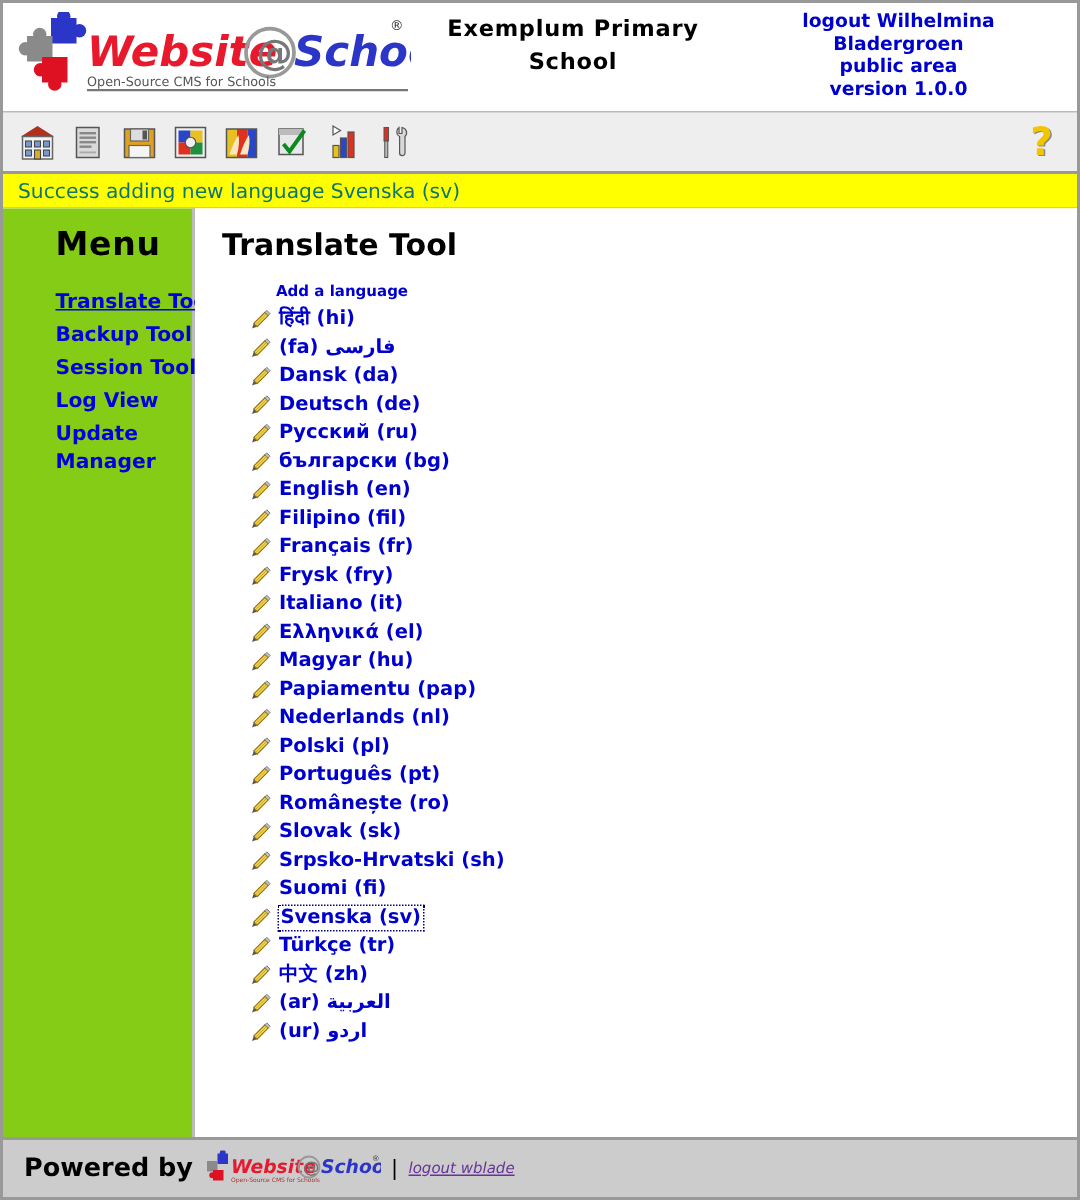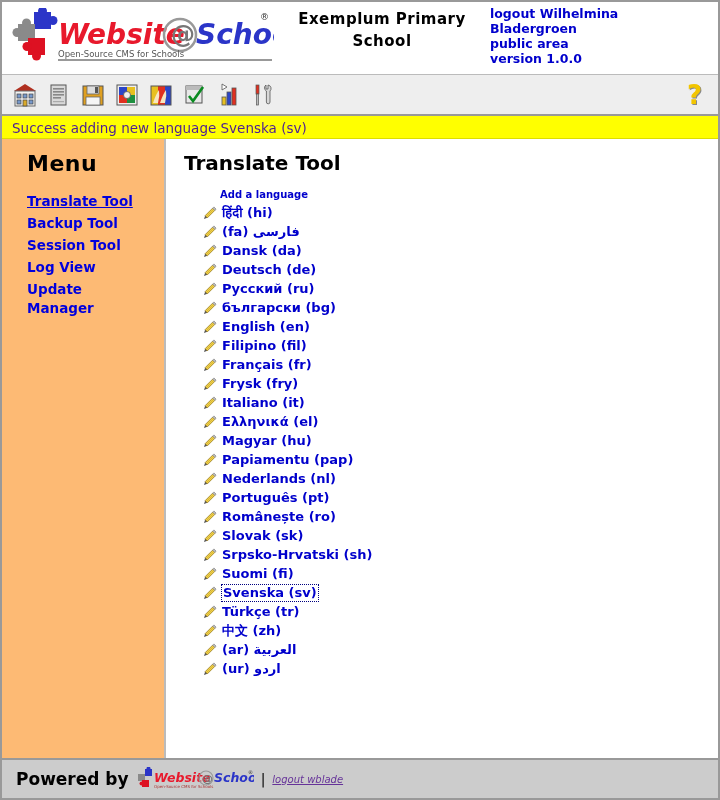--- a/index.html
+++ b/index.html
@@ -47,21 +47,21 @@
     text-align: center;
     font-weight: bold;
     font-size: 15px;
     line-height: 22px;
     letter-spacing: 0.5px;
     padding-top: 6px;
     color: #000000;
   }
   .header-right {
     width: 228px;
-    text-align: left;
+    text-align: center;
     padding-right: 10px;
     padding-top: 4px;
     box-sizing: border-box;
     font-size: 12.5px;
     line-height: 15px;
     font-weight: bold;
     color: #0000cc;
   }
 
   
@@ -91,42 +91,42 @@
     text-shadow: 1px 1px 0 #888888;
     margin-right: 8px;
     line-height: 1;
     cursor: pointer;
     font-family: "DejaVu Sans", sans-serif;
   }
 
   
   .message-bar {
     background: #ffff00;
-    color: #4c1d95;
+    color: #0f766e;
     font-size: 13.5px;
     padding: 4px 0 5px 10px;
     height: 23px;
     box-sizing: border-box;
     border-bottom: 1px solid #dddd00;
     flex: none;
   }
 
   
   .body-wrap {
     display: flex;
     flex: 1;
     min-height: 0;
     background: #ffffff;
   }
   .sidebar {
-    width: 164px;
-    background: #fdba74;
+    width: 128px;
+    background: #84cc16;
     border-right: 2px solid #bbbbbb;
     box-sizing: border-box;
-    padding: 12px 0 0 25px;
+    padding: 12px 0 0 35px;
     flex: none;
   }
   .menu-heading {
     font-size: 22px;
     font-weight: bold;
     color: #000000;
     margin: 0 0 16px 0;
     letter-spacing: 0.5px;
   }
   .menu-item {
@@ -494,20 +494,29 @@
             </svg>
             <a href="#" class="lang-link">Nederlands (nl)</a>
           </div>
           <div class="lang-row">
             <svg class="pencil" viewBox="0 0 16 16">
               <polygon points="2,14 3.2,10.6 5.4,12.8" fill="#555555"></polygon>
               <polygon points="3.2,10.6 10.6,3.2 12.8,5.4 5.4,12.8" fill="#f2d24a" stroke="#8a6d10" stroke-width="0.7"></polygon>
               <polygon points="10.6,3.2 11.9,1.9 14.1,4.1 12.8,5.4" fill="#bfbfbf" stroke="#777" stroke-width="0.6"></polygon>
               <line x1="4.3" y1="11.7" x2="11.7" y2="4.3" stroke="#c9a82e" stroke-width="0.6"></line>
             </svg>
+            <a href="#" class="lang-link">Polski (pl)</a>
+          </div>
+          <div class="lang-row">
+            <svg class="pencil" viewBox="0 0 16 16">
+              <polygon points="2,14 3.2,10.6 5.4,12.8" fill="#555555"></polygon>
+              <polygon points="3.2,10.6 10.6,3.2 12.8,5.4 5.4,12.8" fill="#f2d24a" stroke="#8a6d10" stroke-width="0.7"></polygon>
+              <polygon points="10.6,3.2 11.9,1.9 14.1,4.1 12.8,5.4" fill="#bfbfbf" stroke="#777" stroke-width="0.6"></polygon>
+              <line x1="4.3" y1="11.7" x2="11.7" y2="4.3" stroke="#c9a82e" stroke-width="0.6"></line>
+            </svg>
             <a href="#" class="lang-link">Português (pt)</a>
           </div>
           <div class="lang-row">
             <svg class="pencil" viewBox="0 0 16 16">
               <polygon points="2,14 3.2,10.6 5.4,12.8" fill="#555555"></polygon>
               <polygon points="3.2,10.6 10.6,3.2 12.8,5.4 5.4,12.8" fill="#f2d24a" stroke="#8a6d10" stroke-width="0.7"></polygon>
               <polygon points="10.6,3.2 11.9,1.9 14.1,4.1 12.8,5.4" fill="#bfbfbf" stroke="#777" stroke-width="0.6"></polygon>
               <line x1="4.3" y1="11.7" x2="11.7" y2="4.3" stroke="#c9a82e" stroke-width="0.6"></line>
             </svg>
             <a href="#" class="lang-link">Românеște (ro)</a>

